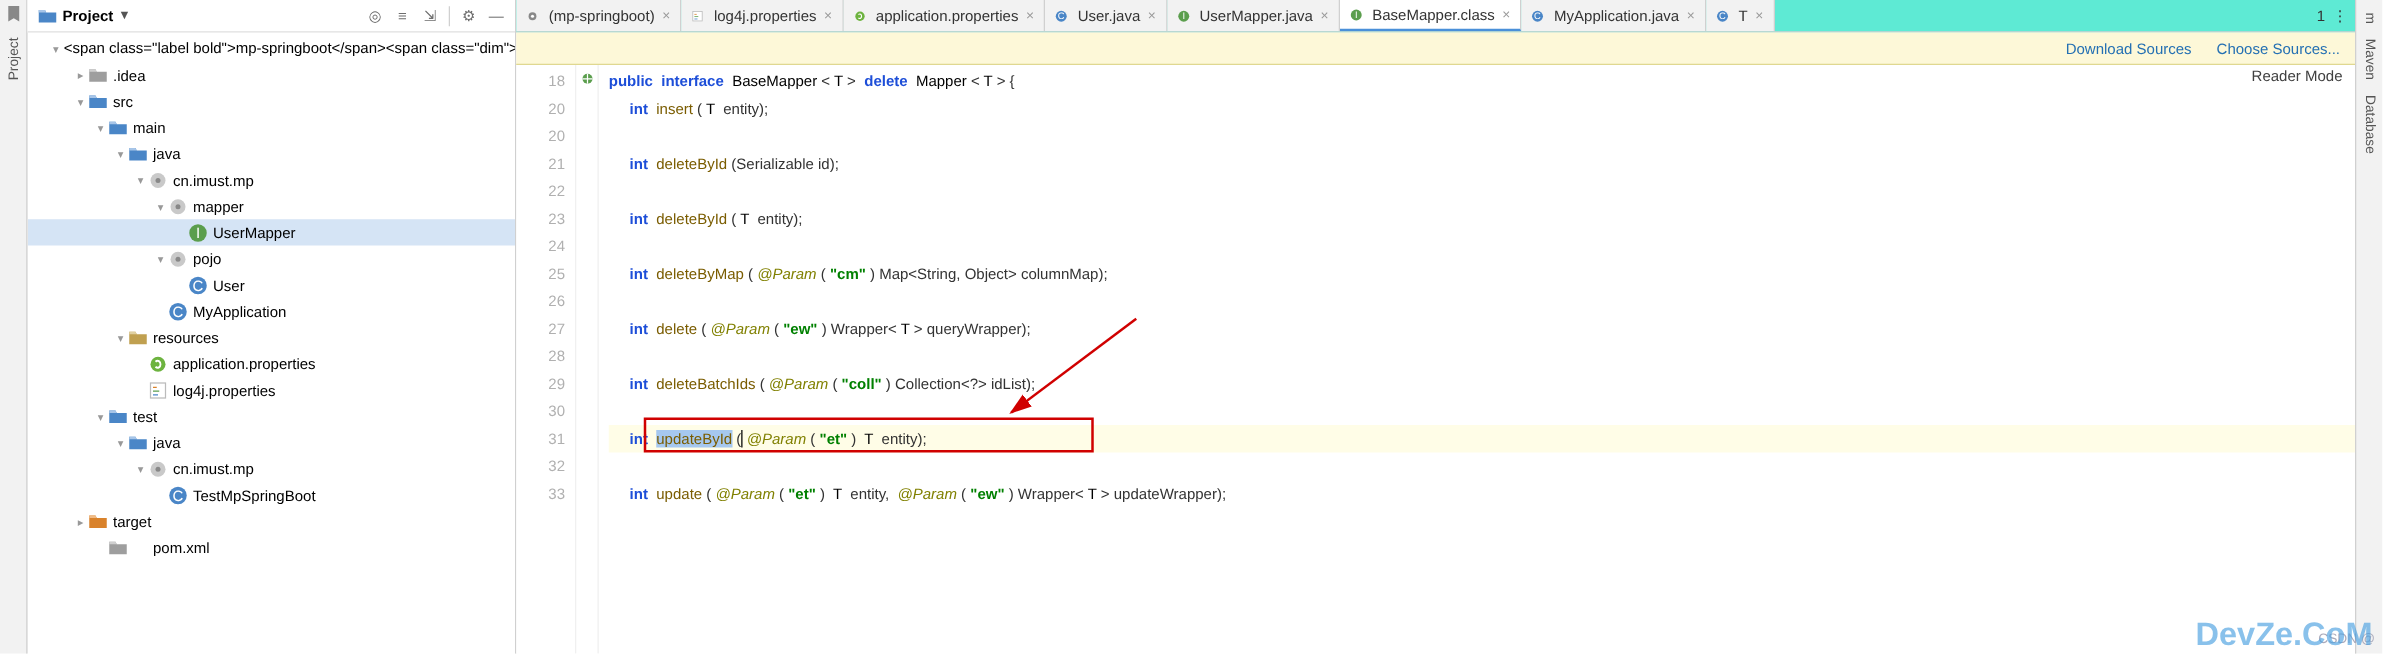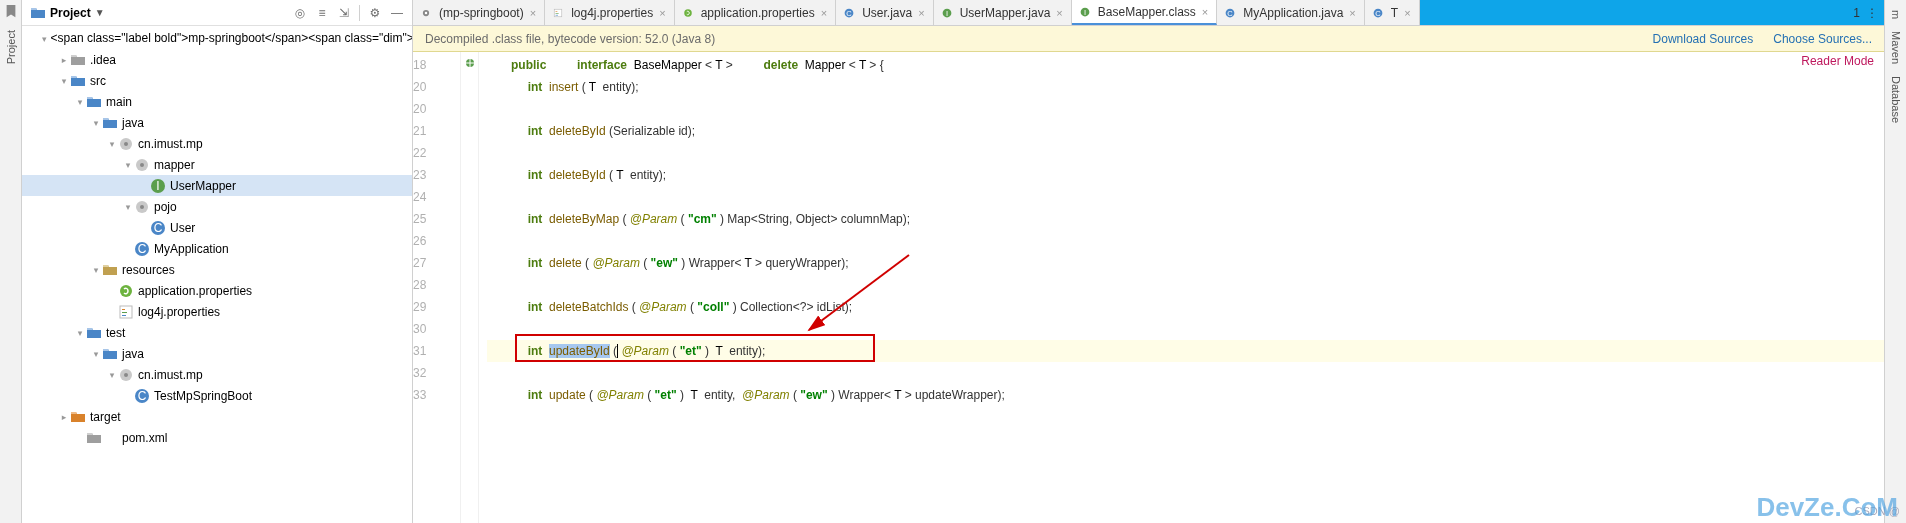--- a/index.html
+++ b/index.html
@@ -19,47 +19,47 @@
 .node { display:flex; align-items:center; height:21px; white-space:nowrap; cursor:pointer; }
 .node.selected { background:#d5e4f5; }
 .arrow { width:12px; text-align:center; color:#999; font-size:9px; display:inline-block; }
 .icon { width:16px; height:16px; margin-right:4px; display:inline-flex; align-items:center; justify-content:center; }
 .node .label { color:#000; }
 .folder-blue svg path{ fill:#4a86c7; } .folder-blue svg .fold{ fill:#a7c5e8; }
 .folder-orange svg path{ fill:#d9822b; } .folder-orange svg .fold{ fill:#f0bb86; }
 .folder-grey svg path{ fill:#9e9e9e; } .folder-grey svg .fold{ fill:#cfcfcf; }
 .folder-res svg path{ fill:#c0a050; } .folder-res svg .fold{ fill:#e0d0a0; }
 .main { flex:1; display:flex; flex-direction:column; min-width:0; }
-.tabs { display:flex; height:26px; background:#0ea5e9; border-bottom:1px solid #d0d0d0; align-items:stretch; overflow:hidden; }
+.tabs { display:flex; height:26px; background:#5eead4; border-bottom:1px solid #d0d0d0; align-items:stretch; overflow:hidden; }
 .tab { display:flex; align-items:center; padding:0 8px; border-right:1px solid #d0d0d0; cursor:pointer; gap:4px; white-space:nowrap; background:#f2f2f2; }
 .tab.active { background:#fff; border-bottom:2px solid #4a90d9; }
 .tab .close { color:#999; font-size:11px; margin-left:2px; }
 .tab .ficon { width:14px; height:14px; display:inline-flex; align-items:center; justify-content:center; }
 .tabs .more { margin-left:auto; display:flex; align-items:center; padding:0 6px; gap:6px; }
 .banner { height:26px; background:#fdf8d8; border-bottom:1px solid #e0d890; display:flex; align-items:center; padding:0 12px; color:#6b6b6b; font-size:12px; }
 .banner .spacer { flex:1; }
 .banner a { color:#2470b3; text-decoration:none; margin-left:20px; cursor:pointer; }
 .editor { flex:1; display:flex; overflow:hidden; position:relative; font-family:"JetBrains Mono",Consolas,monospace; font-size:13px; }
-.gutter { width:48px; color:#b0b0b0; padding:2px 8px 2px 0; background:#fff; border-right:1px solid #f0f0f0; user-select:none; }
+.gutter { width:48px; text-align:right; color:#b0b0b0; padding:2px 8px 2px 0; background:#fff; border-right:1px solid #f0f0f0; user-select:none; }
 .gutter div { height:22px; line-height:22px; }
 .gicons { width:18px; border-right:1px solid #f0f0f0; }
 .gicons div { height:22px; display:flex; align-items:center; justify-content:center; }
 .code { flex:1; padding:2px 0 2px 8px; position:relative; }
 .code .line { height:22px; line-height:22px; white-space:pre; }
 .code .hl { background:#fffde7; }
-.kw { color:#4d7c0f; font-weight:bold;margin-left:24px; }
+.kw { color:#1d4ed8; font-weight:bold; }
 .fn { color:#7a5c00; }
 .ann { color:#808000;font-style:italic; }
 .str { color:#008000; font-weight:bold; }
 .type { color:#000; }
 .sel { background:#a6c8ef; }
 .caret { border-right:1px solid #000; }
 .redbox { position:absolute; border:2px solid #d00000; }
 .arrow-img { position:absolute; }
-.reader { position:absolute; right:10px; top:2px; color:#be185d; font-size:12px; }
+.reader { position:absolute; right:10px; top:2px; color:#404040; font-size:12px; }
 .watermark { position:absolute; right:6px; bottom:6px; color:#aab; font-size:11px; }
 .devz { position:absolute; right:8px; bottom:0; font-size:26px; color:#4aa0e0; font-weight:bold; opacity:.65; pointer-events:none; }
 .right-stripe { width:22px; background:#f2f2f2; border-left:1px solid #d0d0d0; display:flex; flex-direction:column; align-items:center; padding-top:4px; }
 .right-stripe .lbl { writing-mode:vertical-rl; font-size:11px; color:#555; cursor:pointer; padding:6px 2px; }
 </style>
 </head>
 <body>
 
 <div class="root">
   <div class="left-stripe">
@@ -392,21 +392,20 @@
           </span>
           <span>T</span>
           <span class="close">×</span>
         </div>
         <div class="more">
           <span>1</span>
           <span>⋮</span>
         </div>
       </div>
     <div class="banner">
-      <span>Decompiled .class file, bytecode version: 52.0 (Java 8)</span>
       <div class="spacer"></div>
       <a>Download Sources</a>
       <a>Choose Sources...</a>
     </div>
     <div class="editor">
       <div class="gutter" id="gutter">
           <div>18</div>
           <div>20</div>
           <div>20</div>
           <div>21</div>

